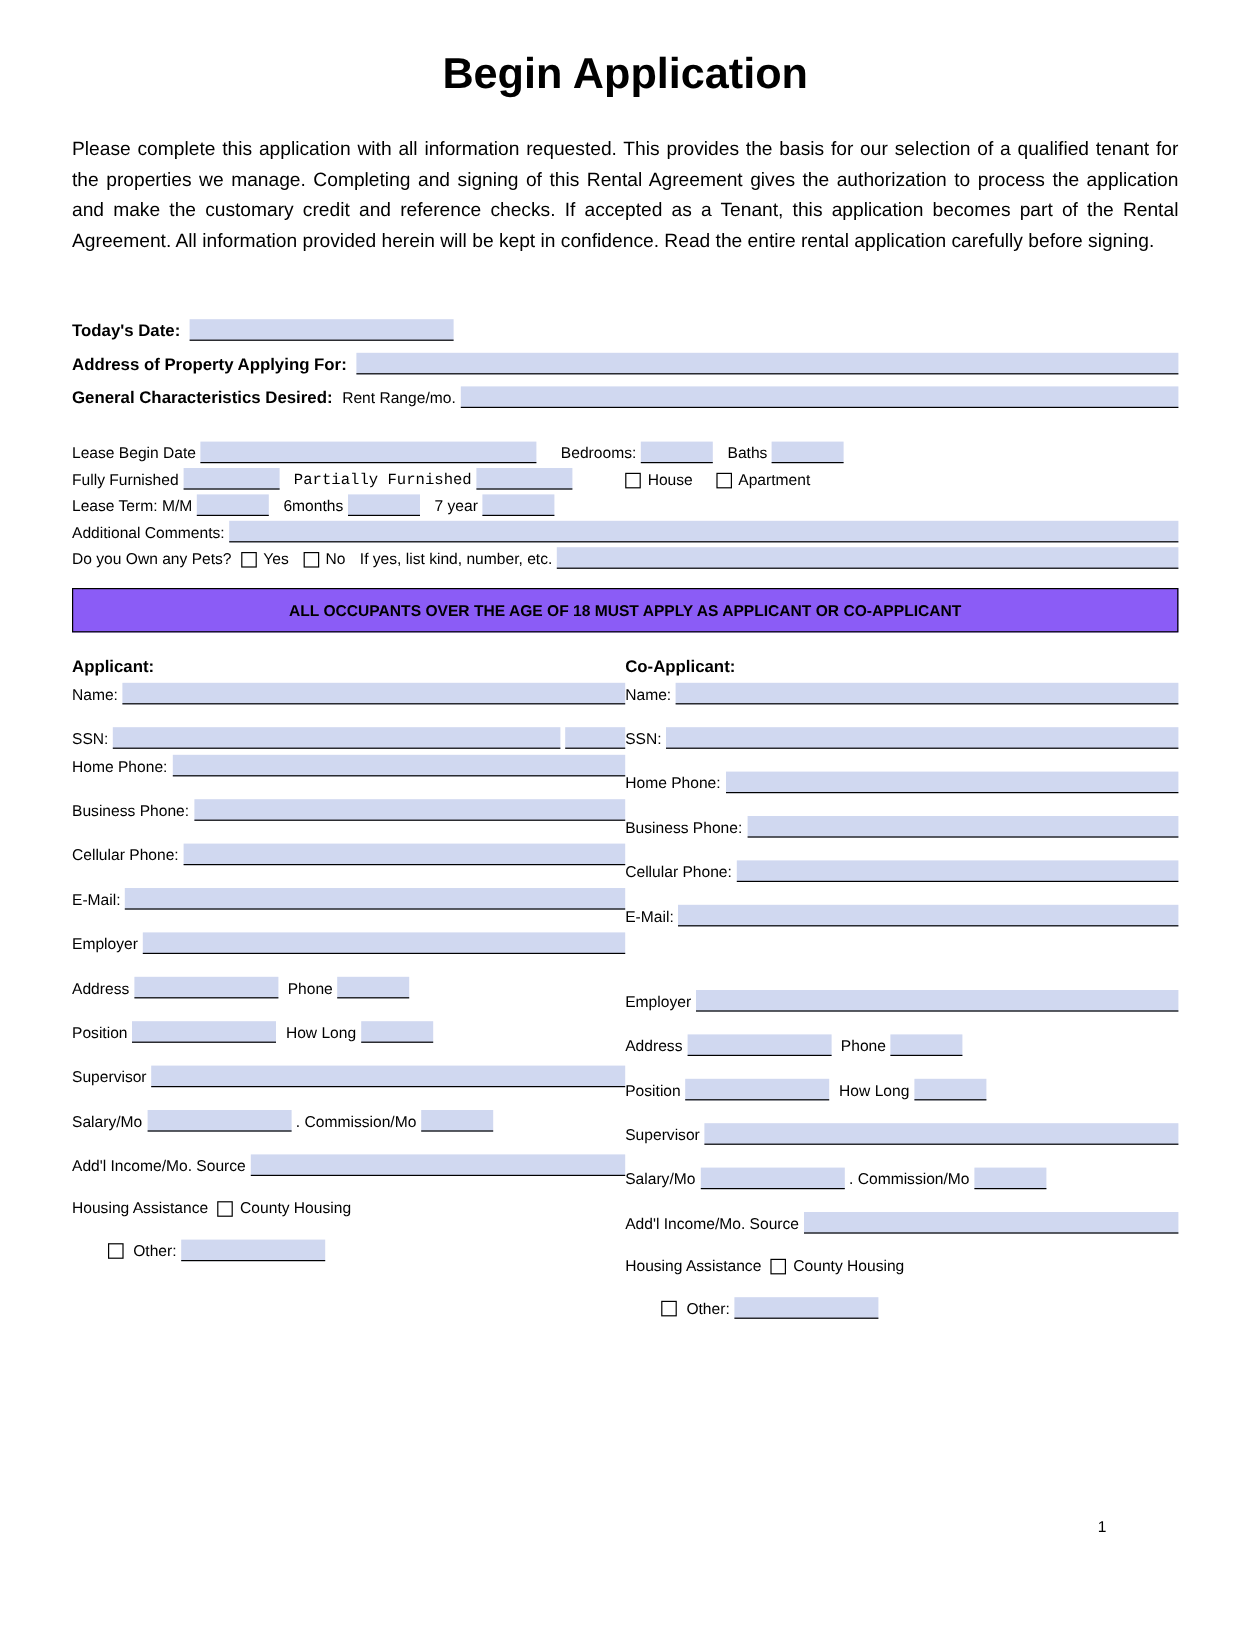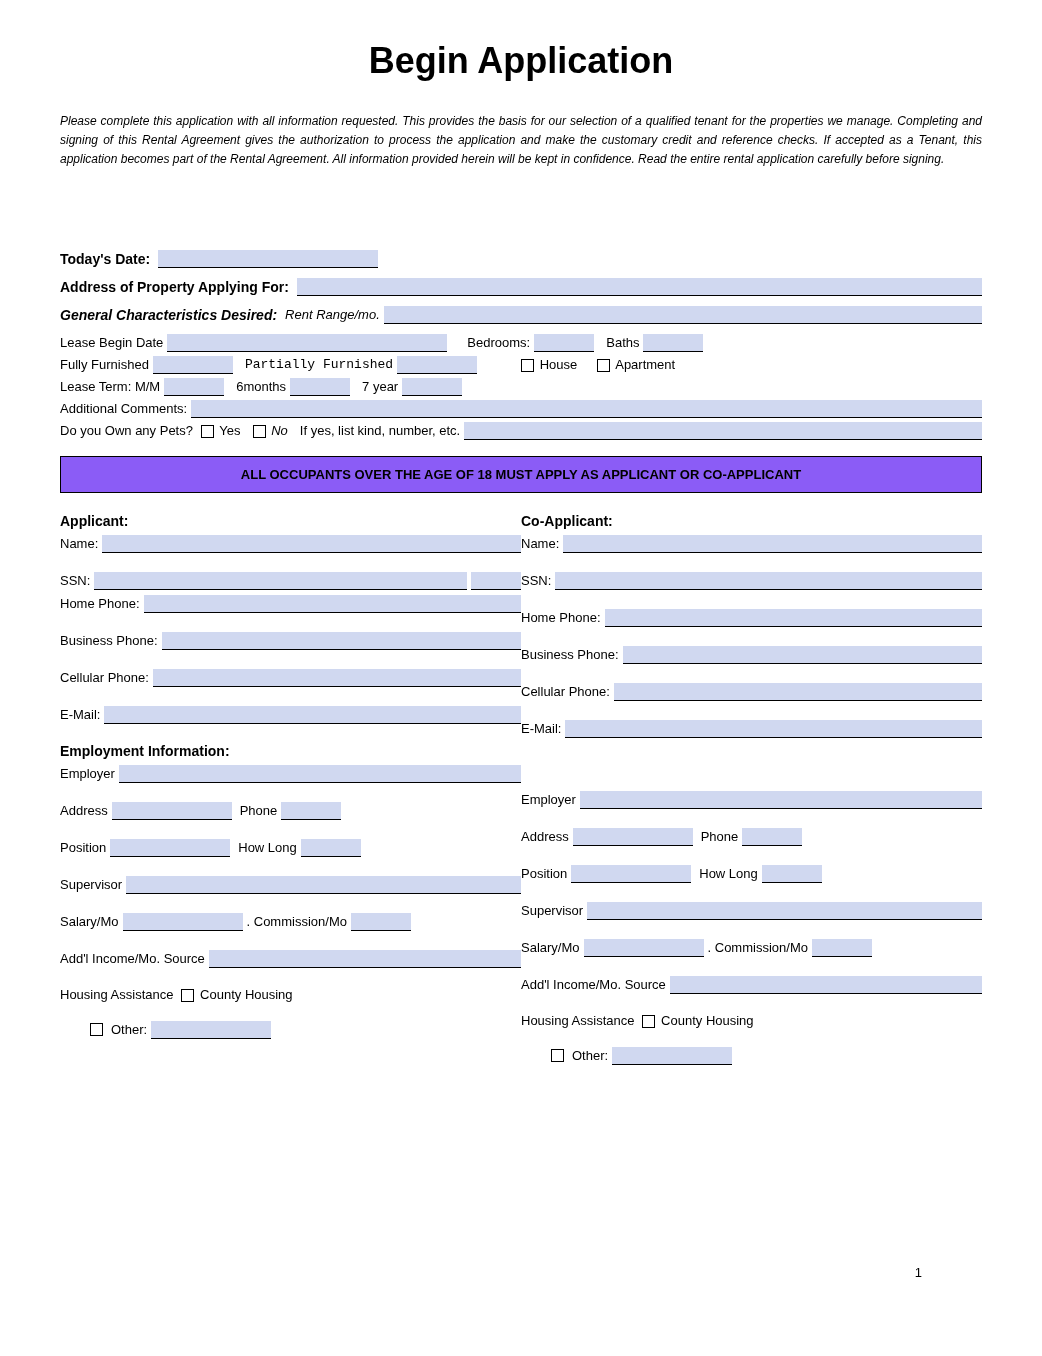--- a/index.html
+++ b/index.html
@@ -17,25 +17,24 @@
       padding: 40px 60px;
     }
     .page-title {
       text-align: center;
       font-size: 36px;
       font-weight: bold;
       margin-bottom: 30px;
       font-family: Arial, sans-serif;
     }
     .intro-text {
-      font-size: 12px;
+      font-size: 16px;
       line-height: 1.6;
-      margin-bottom: 80px;
+      margin-bottom: 52px;
       text-align: justify;
-      font-style: italic;
     }
     .section-date {
       margin-bottom: 10px;
       display: flex;
       align-items: center;
     }
     .section-date label {
       font-weight: bold;
       font-size: 14px;
       white-space: nowrap;
@@ -46,25 +45,24 @@
       display: flex;
       align-items: center;
     }
     .section-address label {
       font-weight: bold;
       font-size: 14px;
       white-space: nowrap;
       margin-right: 8px;
     }
     .section-general {
-      margin-bottom: 10px;
+      margin-bottom: 28px;
       display: flex;
       align-items: center;
       flex-wrap: wrap;
-      font-style: italic;
     }
     .section-general label {
       font-weight: bold;
       font-size: 14px;
       white-space: nowrap;
       margin-right: 8px;
     }
     .characteristics-rows {
       margin-bottom: 12px;
     }
@@ -261,21 +259,21 @@
       <span>Additional Comments:</span>
       <span class="full-field" style="flex: 1;"></span>
     </div>
 
     <div class="char-row">
       <span>Do you Own any Pets?</span>
       <span style="margin: 0 4px;">
         <span class="checkbox-box"></span>
         <span>Yes</span>
       </span>
-      <span style="margin: 0 4px; font-style: italic;">
+      <span style="margin: 0 4px;">
         <span class="checkbox-box"></span>
         <span>No</span>
       </span>
       <span style="margin-left: 4px;">If yes, list kind, number, etc.</span>
       <span class="full-field" style="flex: 1;"></span>
     </div>
   </div>
 
   <div class="notice-box">
     <span>ALL OCCUPANTS OVER THE AGE OF 18 MUST APPLY AS APPLICANT OR CO-APPLICANT</span>
@@ -310,21 +308,20 @@
       <div class="form-row">
         <span>Cellular Phone:</span>
         <span class="f-line"></span>
       </div>
 
       <div class="form-row">
         <span>E-Mail:</span>
         <span class="f-line"></span>
       </div>
 
-      <div class="section-header">Employment Information:</div>
 
       <div class="form-row">
         <span>Employer</span>
         <span class="f-line"></span>
       </div>
 
       <div class="form-row">
         <span>Address</span>
         <span class="f-medium"></span>
         <span style="margin-left: 4px;">Phone</span>

